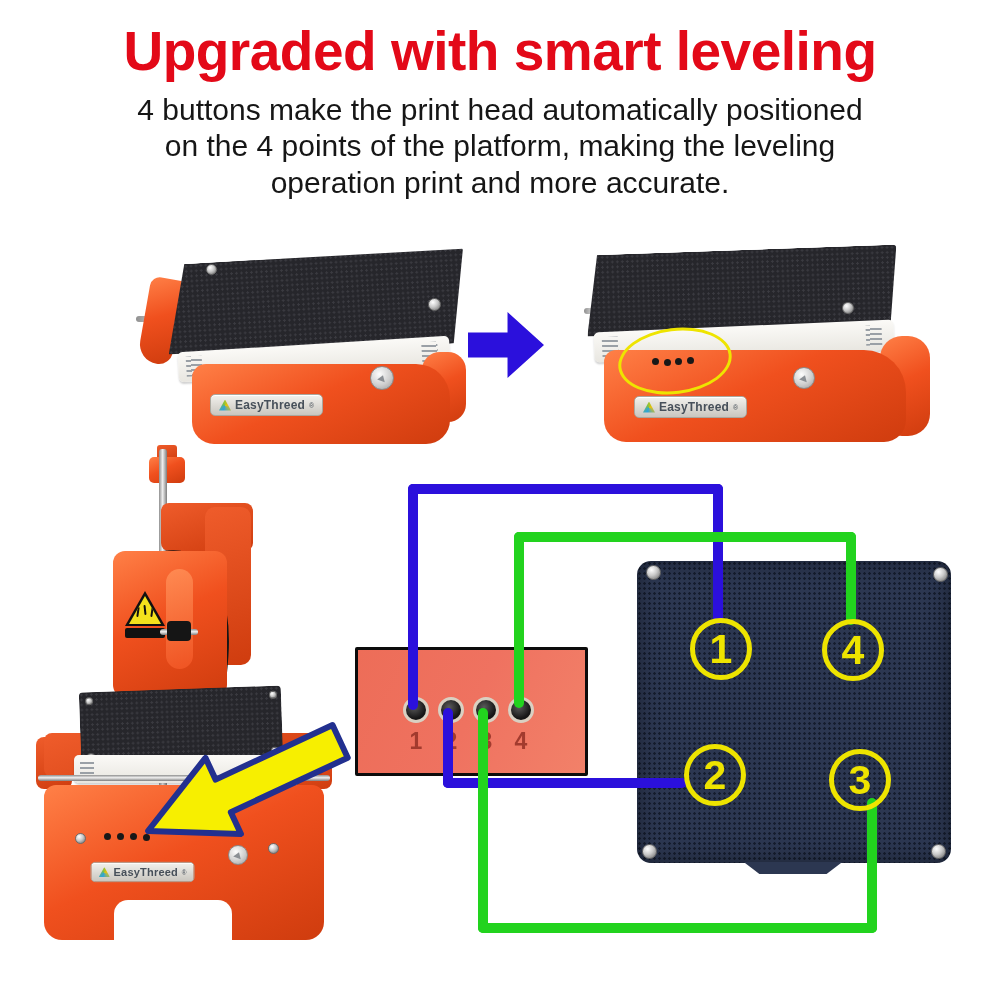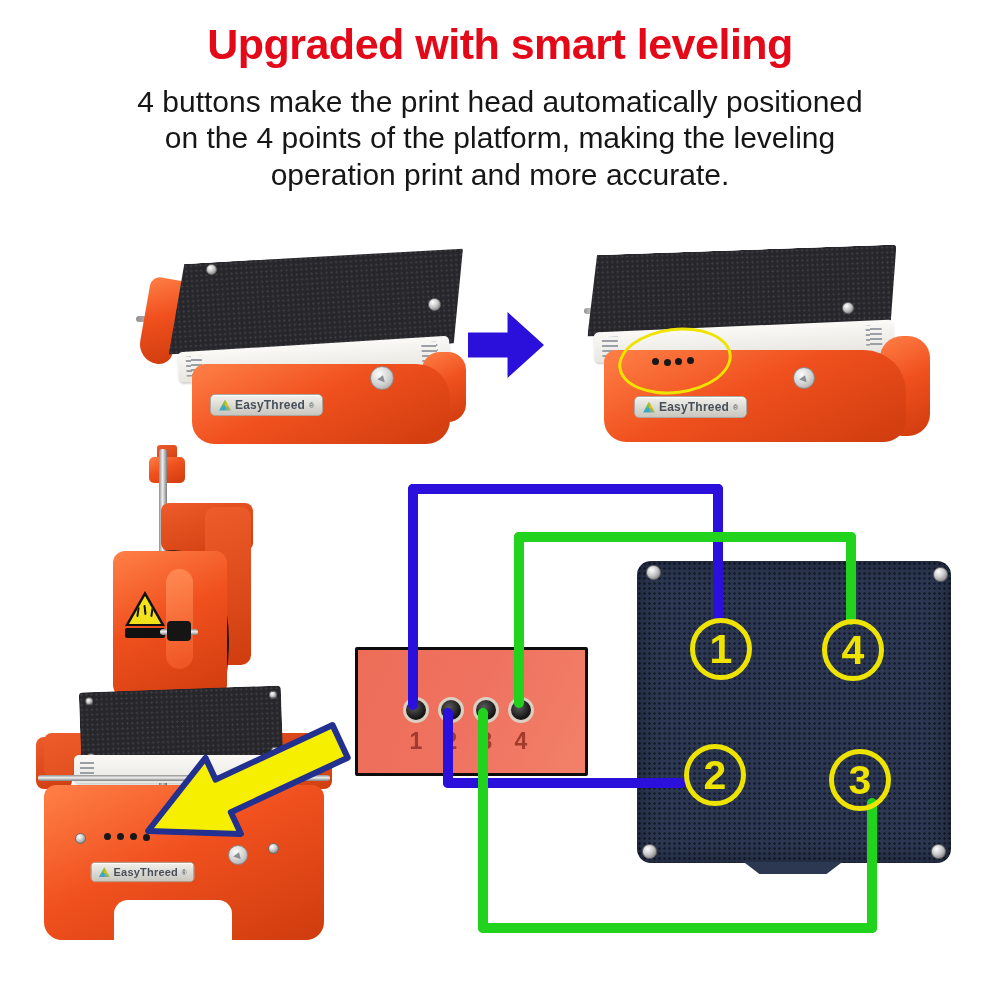--- a/index.html
+++ b/index.html
@@ -2,22 +2,22 @@
 <html style="--red: #e30918; --blue: #2b10dc; --green: #22d31e; --yellow: #eee400; --arrow-navy: #22308f; --arrow-yellow: #f7ef00; --orange: #f0501e; --orange-light: #ff8047; --orange-deep: #cf3c0e; --salmon: #ef7260; --maroon: #a23b2e; --navy-bed: #2c3751; --bed-dot: #151d2e; --plate: #26262b; --plate-dot: #3a3a40;"><head>
 <meta charset="utf-8">
 <style>
   html,body{margin:0;padding:0;background:#fff;}
   .canvas{position:relative;width:1000px;height:1000px;background:#fff;overflow:hidden;
           font-family:"Liberation Sans",sans-serif;}
   .abs{position:absolute;}
 
   
   .hdr{position:absolute;left:0;top:20px;width:1000px;text-align:center;}
-  .title-line{font-size:43px;line-height:1.16;font-weight:bold;color:var(--red);letter-spacing:-0.5px;}
-  .sub{margin-top:14px;}
+  .title-line{font-size:55px;line-height:1.16;font-weight:bold;color:var(--red);letter-spacing:-0.5px;}
+  .sub{margin-top:8px;}
   .sub-line{font-size:30px;line-height:1.22;color:#161616;}
 
   
   .plate{background-color:var(--plate);
          background-image:radial-gradient(var(--plate-dot) 1px, transparent 1.35px);
          background-size:5px 5px;border-radius:4px;}
   .screw{border-radius:50%;border:1px solid #6b6b6b;
          background:radial-gradient(circle at 35% 30%, #fff, #c9c9c9 45%, #8e8e8e 78%, #757575);}
   .whitestrip{background:linear-gradient(180deg,#fbfaf7,#e8e6e0);border-radius:5px;
               box-shadow:0 2px 2px rgba(0,0,0,.18);}

